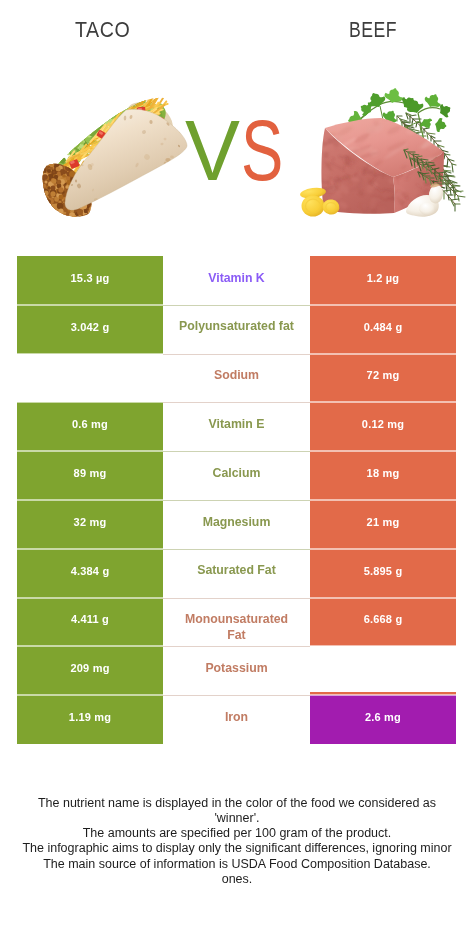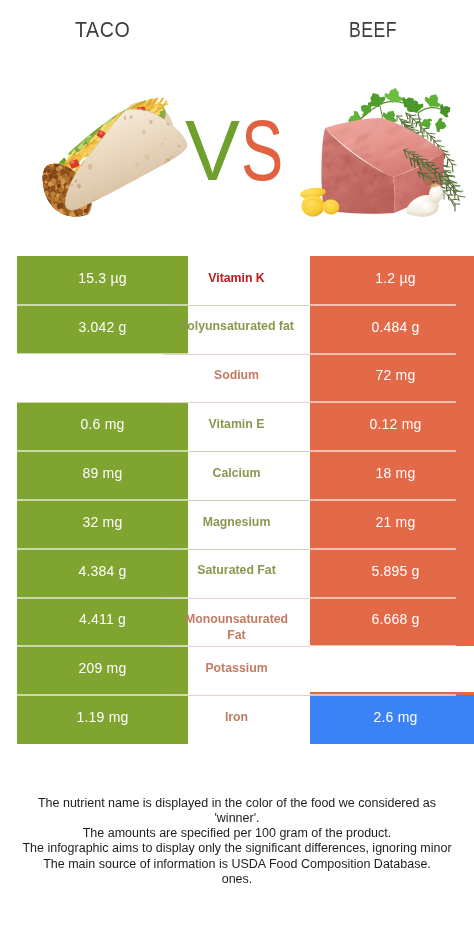--- a/index.html
+++ b/index.html
@@ -14,23 +14,23 @@
 
   svg.art{position:absolute;left:0;top:0;pointer-events:none;}
 
   .vs{position:absolute;font-size:84.5px;line-height:84.5px;font-weight:400;
       white-space:nowrap;transform-origin:left top;}
   #vs-v{left:185px;top:109px;transform:scaleX(.975);}
   #vs-s{left:241px;top:109px;transform:scaleX(.75);}
 
   .tbl{position:absolute;left:17px;top:256px;width:439px;height:488px;}
   .row{position:absolute;left:0;width:439px;height:48.8px;}
-  .cellL,.cellR{position:absolute;top:0;height:100%;width:171px;display:flex;
-                align-items:center;justify-content:center;color:#fff;font-size:14px;
-                font-weight:normal;letter-spacing:.2px;padding-bottom:5px;box-sizing:border-box;}
+  .cellL,.cellR{position:absolute;top:0;height:100%;width:146px;display:flex;
+                align-items:center;justify-content:center;color:#fff;font-size:11px;
+                font-weight:bold;letter-spacing:.2px;padding-bottom:5px;box-sizing:border-box;}
   .cellL{left:0;}
   .cellR{left:293px;}
   .cellM.two-line{padding:11px 12px 0;}
   .cellM{position:absolute;left:146px;top:0;width:147px;height:100%;display:flex;
          align-items:center;justify-content:center;text-align:center;font-size:12.3px;
          font-weight:bold;line-height:16.5px;box-sizing:border-box;padding:0 12px 5px;}
   .gap{position:absolute;left:0;width:439px;height:2px;background:#fff;opacity:.58;z-index:3;}
   .sepm{position:absolute;left:146px;width:147px;height:1px;z-index:4;}
 
   .footer{position:absolute;left:0;top:795.5px;width:474px;text-align:center;
@@ -1566,21 +1566,21 @@
         <ellipse cx="331" cy="207" rx="5.2" ry="4.4" fill="none" stroke="#f3cb3a" stroke-width="1.1" opacity=".7"></ellipse>
       </g>
     </svg>
 
   <div class="vs" id="vs-v" style="color: rgb(111, 160, 46);">V</div>
   <div class="vs" id="vs-s" style="color: rgb(226, 97, 63);">S</div>
 
   <div class="tbl" id="tbl">
       <div class="row" style="top: 0px;">
         <div class="cellL" style="background: rgb(127, 164, 47); color: rgb(255, 255, 255);">15.3 µg</div>
-        <div class="cellM" style="color: #b91c1c;">Vitamin K</div>
+        <div class="cellM" style="color: #8b5cf6;">Vitamin K</div>
         <div class="cellR" style="background: rgb(226, 106, 73); color: rgb(255, 255, 255);">1.2 µg</div>
       </div>
       <div class="row" style="top: 48.8px;">
         <div class="cellL" style="background: rgb(127, 164, 47); color: rgb(255, 255, 255);">3.042 g</div>
         <div class="cellM" style="color: rgb(137, 152, 79);">Polyunsaturated fat</div>
         <div class="cellR" style="background: rgb(226, 106, 73); color: rgb(255, 255, 255);">0.484 g</div>
       </div>
       <div class="gap" style="top: 47.8px;"></div>
       <div class="sepm" style="top: 48.8px; background: rgb(205, 211, 179);"></div>
       <div class="row" style="top: 97.6px;">
@@ -1627,21 +1627,21 @@
       <div class="row" style="top: 390.4px; padding-left: 48px;">
         <div class="cellL" style="background: rgb(127, 164, 47); color: rgb(255, 255, 255);">209 mg</div>
         <div class="cellM" style="color: rgb(193, 124, 99);">Potassium</div>
         <div class="cellR" style="background: rgb(226, 106, 73); color: rgb(255, 255, 255); margin-top: 46px;">318 mg</div>
       </div>
       <div class="gap" style="top: 389.4px;"></div>
       <div class="sepm" style="top: 390.4px; background: rgb(227, 210, 202);"></div>
       <div class="row" style="top: 439.2px;">
         <div class="cellL" style="background: rgb(127, 164, 47); color: rgb(255, 255, 255);">1.19 mg</div>
         <div class="cellM" style="color: rgb(193, 124, 99);">Iron</div>
-        <div class="cellR" style="background: #3b82f6; color: rgb(255, 255, 255);">2.6 mg</div>
+        <div class="cellR" style="background: #a21caf; color: rgb(255, 255, 255);">2.6 mg</div>
       </div>
       <div class="gap" style="top: 438.2px;"></div>
       <div class="sepm" style="top: 439.2px; background: rgb(227, 210, 202);"></div>
     </div>
 
   <div class="footer" id="footer" style="color: rgb(29, 29, 29);">
       <div>The nutrient name is displayed in the color of the food we considered as</div>
       <div>'winner'.</div>
       <div>The amounts are specified per 100 gram of the product.</div>
       <div>The infographic aims to display only the significant differences, ignoring minor</div>

